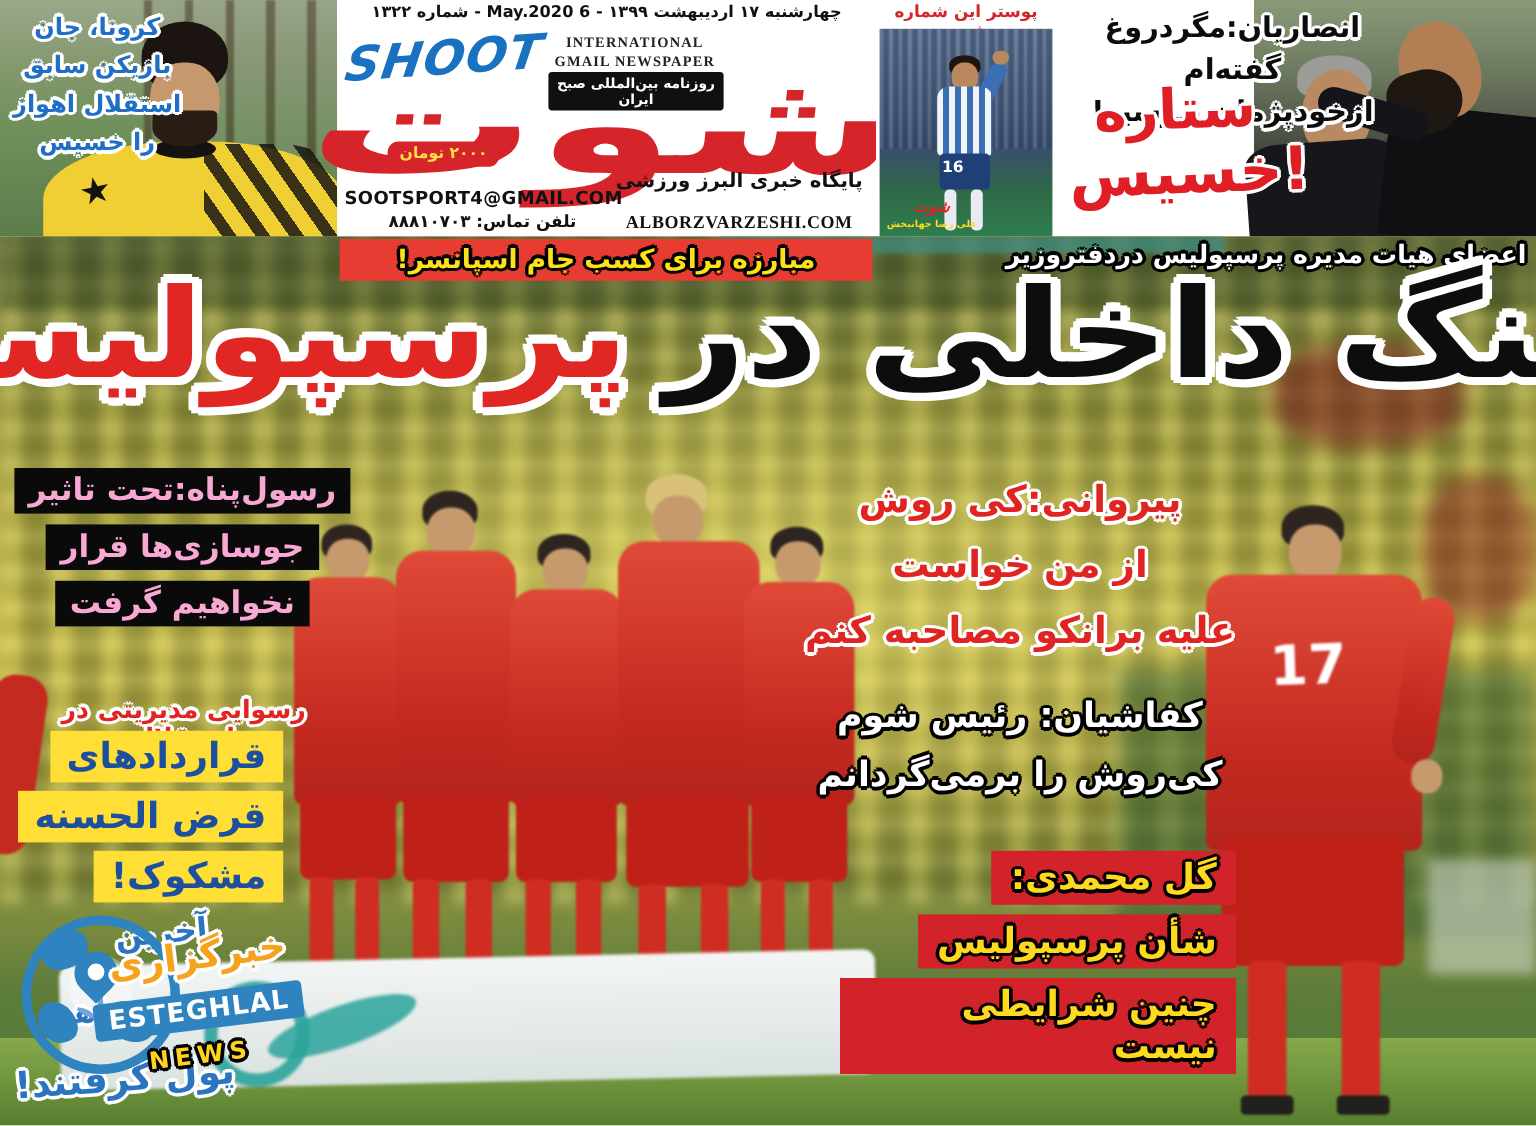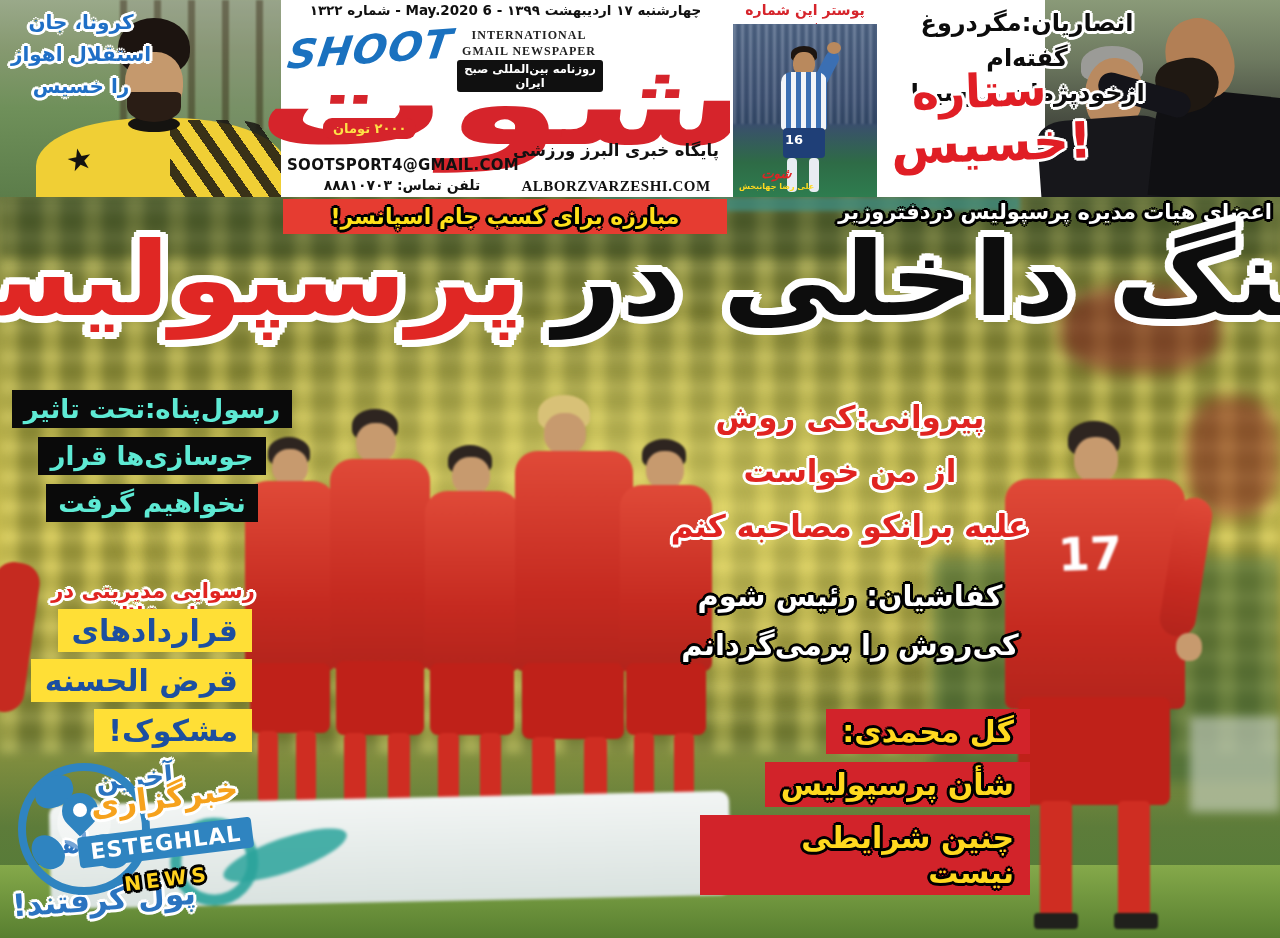--- a/index.html
+++ b/index.html
@@ -124,28 +124,28 @@
   
   .strip{left:283px;top:2px;width:444px;height:35px;background:#e63c31;display:flex;
      align-items:center;justify-content:center;}
   .strip-t{direction:rtl;color:#ffe11a;font-size:22px;}
   .boardline{right:8px;top:3px;width:560px;text-align:right;direction:rtl;color:#fff;font-size:21px;}
   .headline{left:0;top:26px;width:1280px;text-align:center;direction:rtl;font-size:103px;line-height:1.1;
      transform:scaleX(1.14);transform-origin:center;white-space:nowrap;}
   .hl-black{color:#0d0d0d;margin-inline-end:26px;}
   .hl-red{color:#e02724;}
   .rp{left:2px;top:193px;width:300px;text-align:center;direction:rtl;}
-  .rp .bar{display:inline-block;background:#0a0a0a;color:#5eead4;font-size:26px;
+  .rp .bar{display:inline-block;background:#0a0a0a;color:#f9a8d4;font-size:26px;
      padding:4px 12px;margin-bottom:9px;}
   .pirvani{left:640px;top:193px;width:420px;text-align:center;direction:rtl;
      color:#e02421;font-size:31px;line-height:1.75;}
   .kafa{left:630px;top:375px;width:440px;text-align:center;direction:rtl;
      color:#fff;font-size:29px;line-height:1.7;}
   .esk{left:8px;top:382px;width:290px;text-align:center;direction:rtl;color:#e02421;font-size:21px;}
-  .contracts{left:16px;top:412px;width:236px;text-align:right;direction:rtl;}
+  .contracts{left:0;top:412px;width:236px;text-align:right;direction:rtl;}
   .contracts .bar{display:inline-block;background:#ffdf36;color:#1c4fa0;font-size:30px;
      padding:4px 14px;margin-bottom:7px;}
   .gm{left:700px;top:512px;width:330px;direction:rtl;}
   .gm .bar{display:inline-block;background:#d2232a;color:#ffd91f;font-size:30px;
      padding:5px 16px;margin-bottom:8px;}
   
   .wm{left:12px;top:556px;width:250px;height:180px;}
   .wm-ball{left:6px;top:10px;width:116px;height:116px;border:8px solid #2f84c0;border-radius:50%;
      background:radial-gradient(circle at 50% 45%,rgba(255,255,255,.35) 0 30%,transparent 32%);}
   .wm-petal{position:absolute;background:#2f84c0;border-radius:60% 40% 55% 45%;}
@@ -172,20 +172,21 @@
       <div class="abs fence"></div>
       <div class="abs lp-jersey"></div>
       <div class="abs lp-stripes"></div>
       <div class="abs lp-collar"></div>
       <div class="abs lp-star">★</div>
       <div class="abs lp-hair"></div>
       <div class="abs lp-face"></div>
       <div class="abs lp-beard"></div>
       <div class="abs lp-headline ow">
         <div>کرونا، جان</div>
+        <div>بازیکن سابق</div>
         <div>استقلال اهواز</div>
         <div>را خسیس</div>
       </div>
     </div>
 
     <div class="abs masthead">
       <div class="abs dateline">چهارشنبه ۱۷ اردیبهشت ۱۳۹۹ - 6 May.2020 - شماره ۱۳۲۲</div>
       <div class="abs shoot-en ow">SHOOT</div>
       <div class="abs intl">
         <div>INTERNATIONAL</div>

